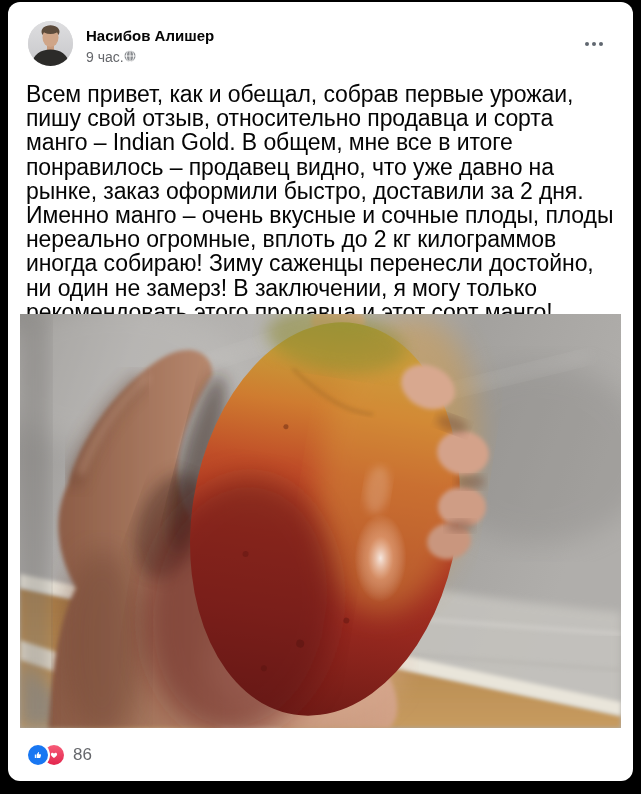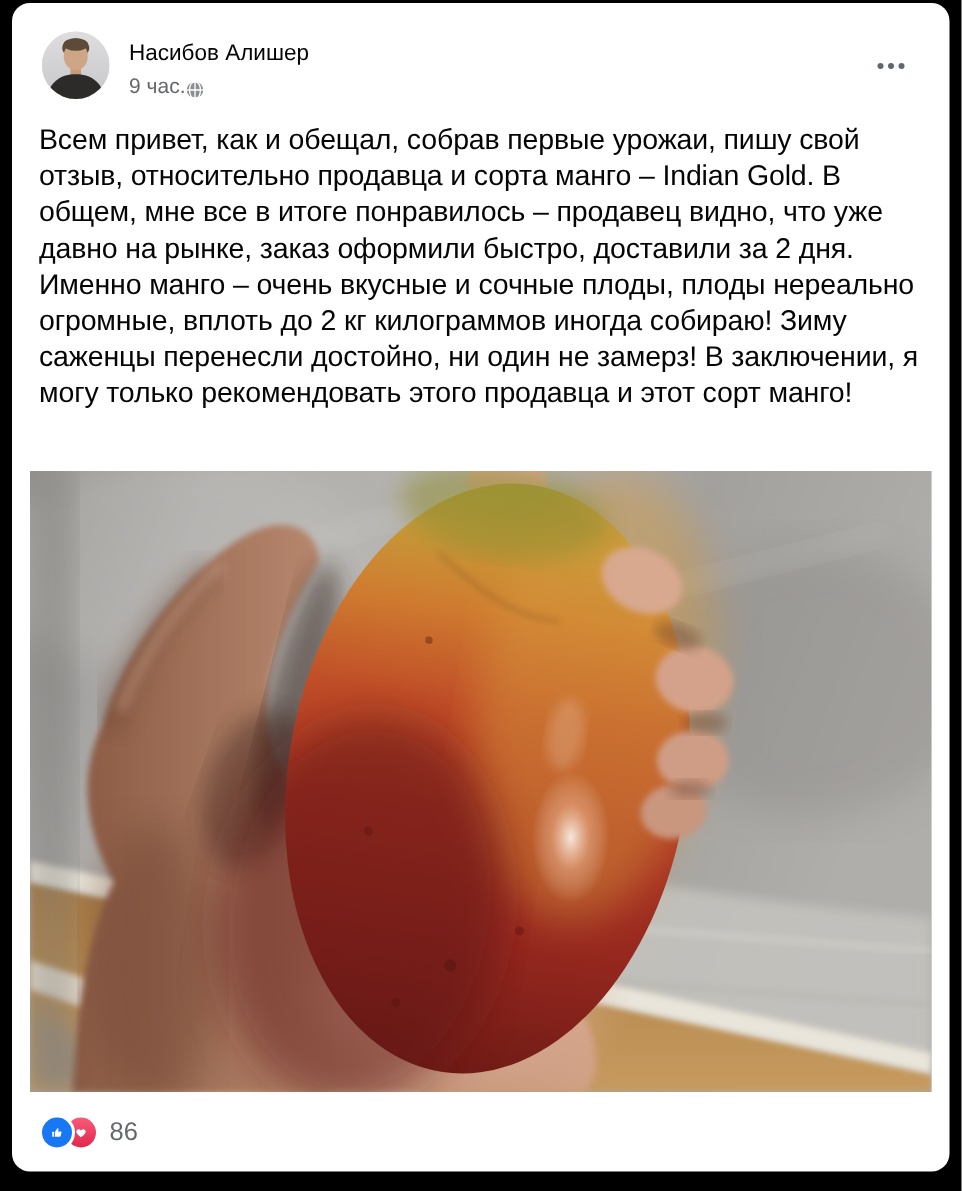--- a/index.html
+++ b/index.html
@@ -12,37 +12,37 @@
     background:#fff;border-radius:12px;
   }
   
   .header{position:absolute;left:20px;top:19px;right:20px;height:48px;}
   .avatar{
     position:absolute;left:0;top:0;width:45px;height:45px;border-radius:50%;
     overflow:hidden;background:#d9d9db;cursor:pointer;
   }
   .avatar svg{display:block;}
   .author{
-    position:absolute;left:58px;top:6px;font-size:15px;font-weight:400;
+    position:absolute;left:58px;top:6px;font-size:15px;font-weight:700;
     color:#050505;cursor:pointer;white-space:nowrap;
   }
   .meta{
     position:absolute;left:58px;top:28px;font-size:14px;color:#65676B;
-    display:flex;align-items:flex-end;gap:0;
+    display:flex;align-items:flex-start;gap:0;
   }
   .globe{width:12px;height:12px;display:inline-block;}
   .menu-dots{
     position:absolute;top:36px;right:26px;display:flex;gap:3px;cursor:pointer;
     padding:4px;
   }
   .menu-dots i{width:4px;height:4px;border-radius:50%;background:#606770;display:block;}
   
   .post-text{
     position:absolute;left:18px;top:80px;width:590px;
-    font-size:19px;line-height:24.2px;color:#050505;letter-spacing:-0.1px;
+    font-size:23px;line-height:24.2px;color:#050505;letter-spacing:-0.1px;
     white-space:pre-wrap;
   }
   
   .photo{
     position:absolute;left:12px;top:312px;width:601px;height:414px;
     overflow:hidden;background:#aaa8a5;cursor:pointer;
   }
   .photo svg{display:block;width:100%;height:100%;}
   
   .footer{

